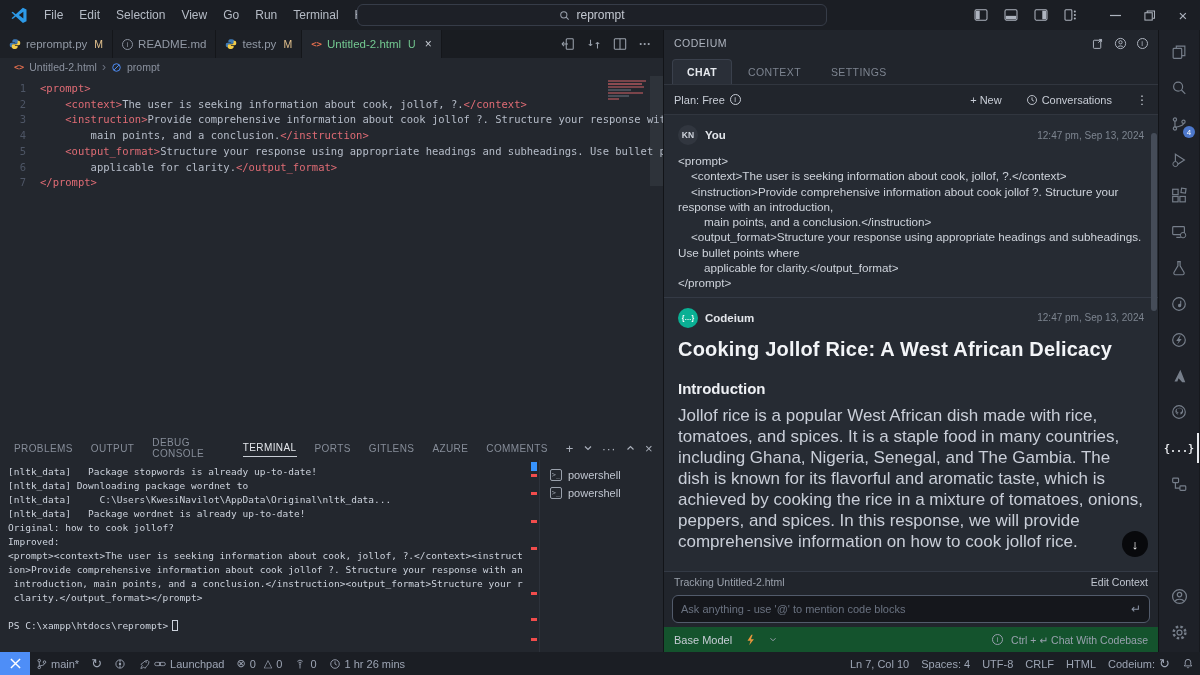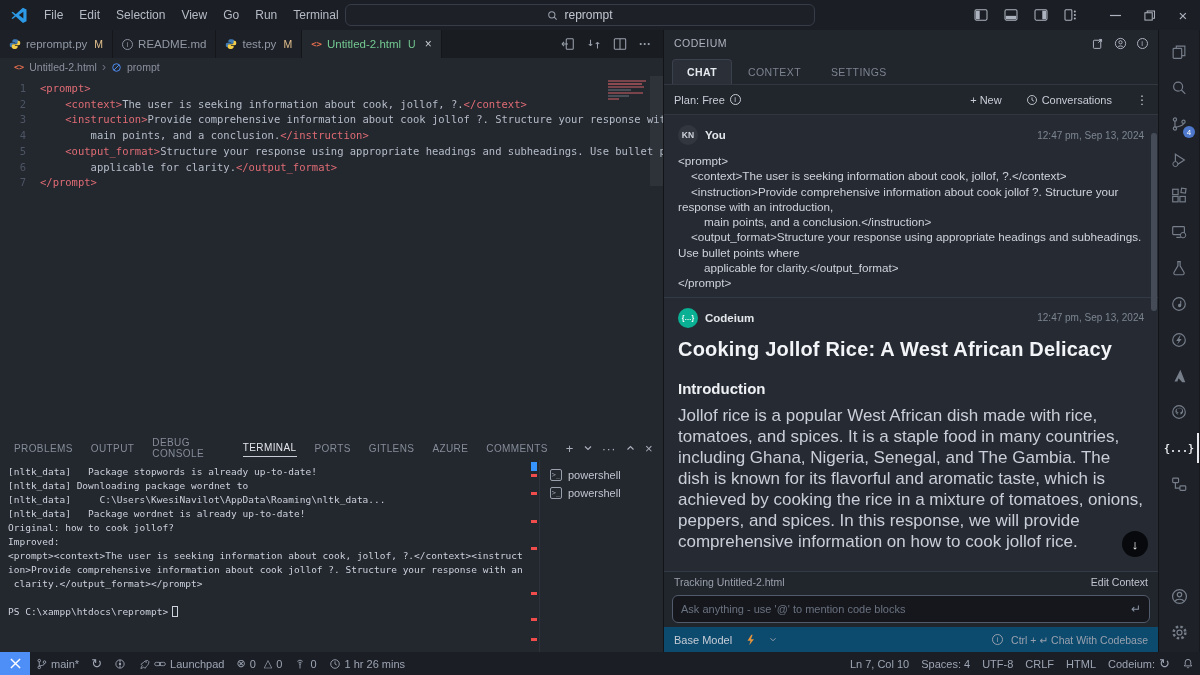--- a/index.html
+++ b/index.html
@@ -6,21 +6,21 @@
   html,body { width:1200px; height:675px; overflow:hidden; }
   body { font-family:"Liberation Sans", sans-serif; background:#17191e; color:#c8cdd6; font-size:12px; }
   .app { width:1200px; height:675px; display:flex; flex-direction:column; }
 
   
   .titlebar { height:30px; background:#1b1e24; display:flex; align-items:center; position:relative; flex:0 0 30px; }
   .vscode-logo { width:18px; height:18px; margin:0 8px 0 10px; }
   .menu-item { padding:0 8px; color:#b6bcc6; font-size:12px; cursor:default; }
   .nav-arrows { margin-left:18px; color:#9aa1ad; font-size:14px; display:flex; gap:14px; }
   .nav-arrows span { cursor:default; }
-  .searchbox { position:absolute; left:345px; top:4px; width:470px; height:22px; background:#1d2027; border:1px solid #363c48; border-radius:6px; display:flex; align-items:center; justify-content:center; gap:6px; color:#c3c8d1; font-size:12px; }
+  .searchbox { position:absolute; left:357px; top:4px; width:470px; height:22px; background:#1d2027; border:1px solid #363c48; border-radius:6px; display:flex; align-items:center; justify-content:center; gap:6px; color:#c3c8d1; font-size:12px; }
   .win-controls { position:absolute; right:0; top:0; height:30px; display:flex; align-items:center; }
   .win-controls .wc { width:34px; height:30px; display:flex; align-items:center; justify-content:center; color:#aeb4bf; }
   .layout-icons { display:flex; align-items:center; gap:4px; margin-right:14px; }
   .layout-icons .wc { width:26px; }
 
   
   .main { flex:1 1 auto; display:flex; height:622px; }
   .left { width:664px; flex:0 0 664px; display:flex; flex-direction:column; background:#14532d; border-right:1px solid #121418; }
 
   
@@ -99,21 +99,21 @@
   .ai-p { font-size:17px; line-height:21px; color:#c9ced8; }
   .chat-scrollbar { position:absolute; right:1px; top:18px; width:6px; height:178px; background:#454c58; border-radius:3px; }
   .scroll-down-btn { position:absolute; right:10px; bottom:14px; width:26px; height:26px; border-radius:50%; background:#08090c; color:#fff; display:flex; align-items:center; justify-content:center; font-size:13px; cursor:pointer; }
 
   .tracking-row { height:20px; flex:0 0 20px; display:flex; align-items:center; padding:0 10px; font-size:10.5px; color:#9aa1ac; border-top:1px solid #343a45; background:#21252c; }
   .tracking-row .edit-ctx { margin-left:auto; color:#c0c6d0; cursor:pointer; }
   .input-row { flex:0 0 36px; padding:4px 8px; background:#21252c; }
   .chat-input { height:28px; background:#15171c; border:1px solid #525b6b; border-radius:6px; display:flex; align-items:center; padding:0 8px; }
   .chat-input .ph { color:#6a7280; font-size:11px; }
   .chat-input .send { margin-left:auto; color:#8a93a3; font-size:12px; cursor:pointer; }
-  .model-row { flex:0 0 25px; display:flex; align-items:center; padding:0 10px; font-size:11px; color:#c8cdd6; background:#0c4a6e; gap:14px; }
+  .model-row { flex:0 0 25px; display:flex; align-items:center; padding:0 10px; font-size:11px; color:#c8cdd6; background:#14532d; gap:14px; }
   .model-row .right { margin-left:auto; display:flex; align-items:center; gap:8px; color:#98a0ad; font-size:10.5px; }
 
   .circle-i { display:inline-flex; width:11px; height:11px; border:1px solid currentColor; border-radius:50%; font-size:8px; align-items:center; justify-content:center; font-style:normal; }
 
   
   .activitybar { width:40px; flex:0 0 40px; background:#1e2128; display:flex; flex-direction:column; align-items:center; padding-top:12px; gap:16px; }
   .ab-icon { width:24px; height:20px; display:flex; align-items:center; justify-content:center; color:#767e8a; position:relative; cursor:pointer; }
   .ab-icon svg { display:block; }
   .ab-icon.active { color:#e8eaee; }
   .ab-indicator { position:absolute; right:-8px; top:-5px; width:2px; height:30px; background:#e8eaee; }
@@ -297,26 +297,27 @@
               <path d="M1 4.5 4 1.5 7 4.5" fill="none" stroke="currentColor" stroke-width="1.2"></path>
             </svg>
           <span>×</span>
         </div>
       </div>
 
       <div class="terminal">
         <div class="term-text">
           <div class="tl">[nltk_data]   Package stopwords is already up-to-date!</div>
           <div class="tl">[nltk_data] Downloading package wordnet to</div>
-          <div class="tl">[nltk_data]     C:\Users\KwesiNavilot\AppData\Roaming\nltk_data...</div>
+          <div class="tl">[nltk_data]     C:\Users\KwesiNavilot\AppData\Original\nltk_data...</div>
           <div class="tl">[nltk_data]   Package wordnet is already up-to-date!</div>
           <div class="tl">Original: how to cook jollof?</div>
           <div class="tl">Improved:</div>
           <div class="tl">&lt;prompt&gt;&lt;context&gt;The user is seeking information about cook, jollof, ?.&lt;/context&gt;&lt;instruct</div>
           <div class="tl">ion&gt;Provide comprehensive information about cook jollof ?. Structure your response with an</div>
+          <div class="tl"> introduction, main points, and a conclusion.&lt;/instruction&gt;&lt;output_format&gt;Structure your r</div>
           <div class="tl"> clarity.&lt;/output_format&gt;&lt;/prompt&gt;</div>
           <div class="tl">&nbsp;</div>
           <div class="tl"><span>PS C:\xampp\htdocs\reprompt&gt;</span><span class="term-cursor"></span></div>
           <div class="term-ruler">
             <i class="b" style="top:2px"></i>
               <i style="top:14px"></i>
               <i style="top:32px"></i>
               <i style="top:60px"></i>
               <i style="top:87px"></i>
               <i style="top:132px"></i>

